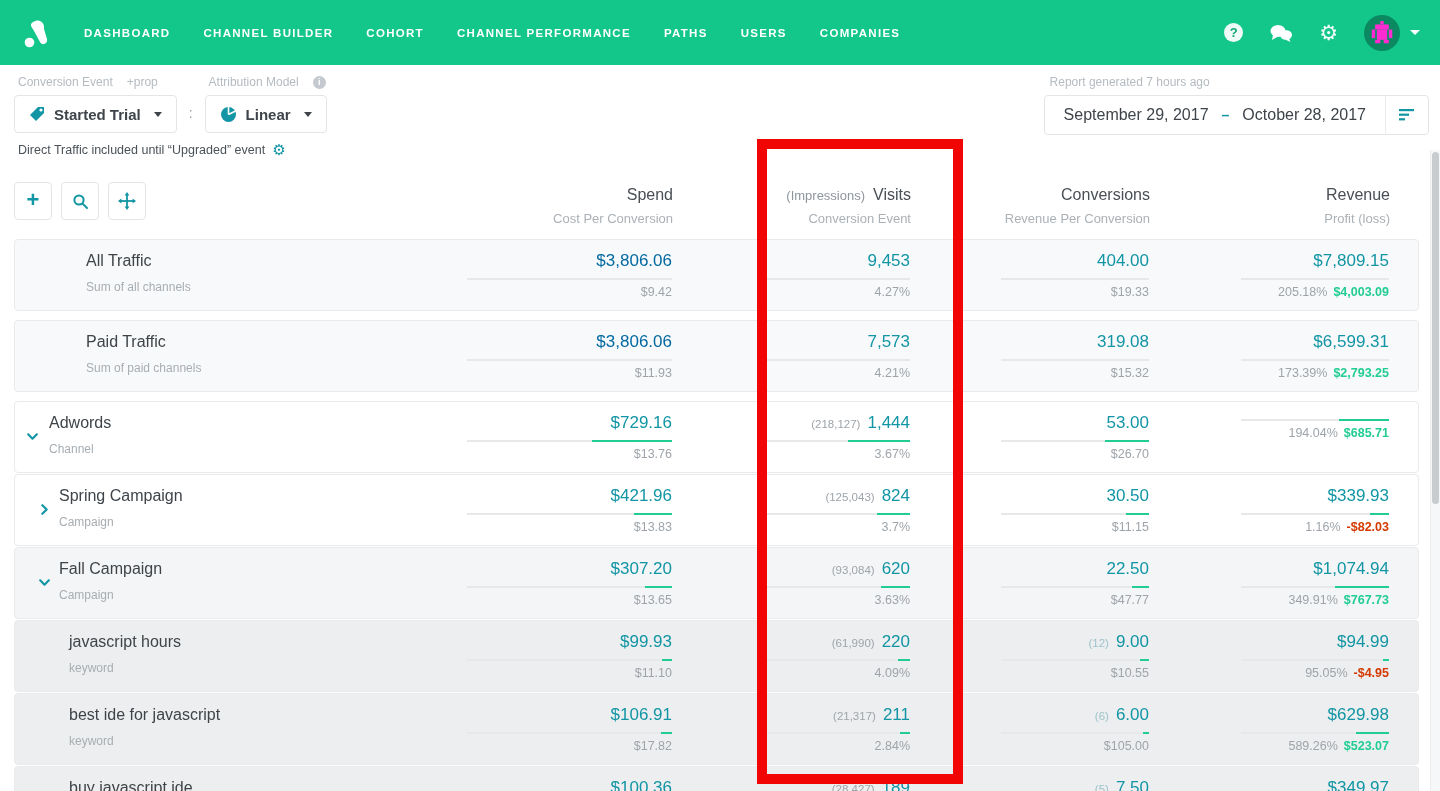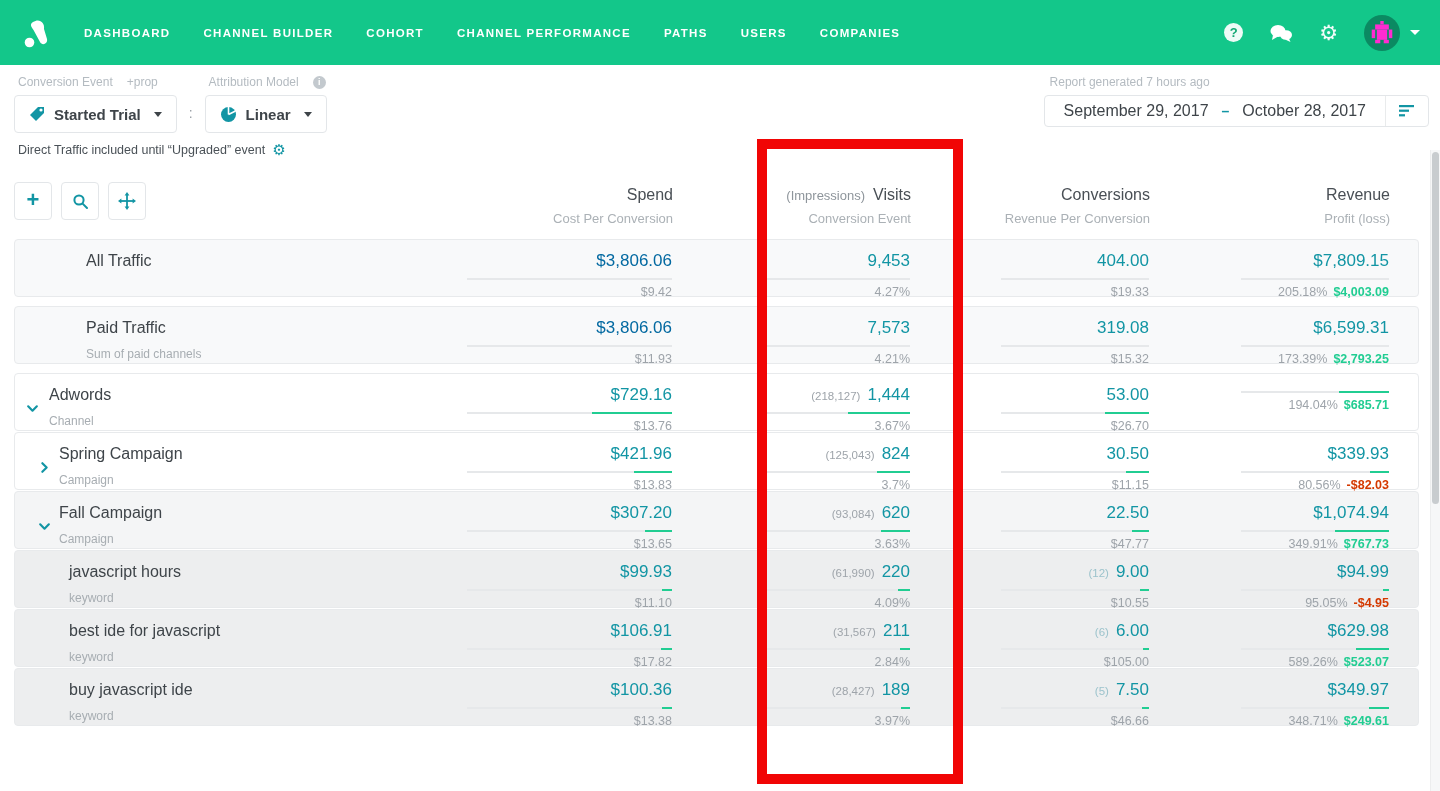--- a/index.html
+++ b/index.html
@@ -29,41 +29,41 @@
     color:#3E4449; cursor:pointer; }
   .caret { width:0; height:0; border-left:4.5px solid transparent; border-right:4.5px solid transparent;
     border-top:5px solid #3E4449; margin-left:4px; }
   .colon { font-size:14px; color:#9BA1A7; padding-bottom:12px; }
   .info-icon { width:13px; height:13px; border-radius:50%; background:#C3C9CE; color:#fff;
     font-size:9px; display:inline-flex; align-items:center; justify-content:center; font-weight:bold; }
   .note { margin-top:9px; font-size:12.5px; color:#4A5157; display:flex; gap:7px; align-items:center; padding-left:4px; }
   .gear-teal { color:#1295A4; font-size:15px; line-height:1; }
   .report { position:absolute; top:10px; right:11px; }
   .report-label { font-size:12px; color:#B4BBC1; margin-bottom:6px; padding-left:6px; }
-  .datebox { height:32px; border:1px solid #E3E6E9; border-radius:4px; background:#fff;
+  .datebox { height:40px; border:1px solid #E3E6E9; border-radius:4px; background:#fff;
     display:flex; align-items:center; cursor:pointer; }
   .dates { display:flex; gap:13px; padding:0 19px; font-size:16px; color:#3E4449; align-items:center;}
   .dsep { color:#1295A4; font-weight:bold; font-size:14px; }
   .dividerv { width:1px; align-self:stretch; background:#E9EBEC; }
   .dfilter { width:42px; display:flex; align-items:center; justify-content:center; }
 
   
   .table { padding:0 21px 0 14px; }
   .thead { display:flex; align-items:flex-start; padding:13px 29px 13px 0; }
   .tool { width:38px; height:38px; border:1px solid #E3E6E9; border-radius:4px; background:#fff;
     margin-right:9px; display:inline-flex; align-items:center; justify-content:center; cursor:pointer; }
   .plus-glyph { color:#1295A4; font-size:22px; font-weight:bold; line-height:1; margin-top:-2px;}
   .spacer { flex:1; }
   .c-spend { width:240px; } .c-visits { width:238px; } .c-conv { width:239px; } .c-rev { width:240px; }
   .hcell { padding-top:4px; }
   .h-title { font-size:16px; color:#494F55; display:flex; justify-content:flex-end; align-items:baseline; gap:8px; }
   .h-prefix { font-size:13px; color:#8E959B; }
   .h-sub { font-size:13px; color:#ABB1B6; margin-top:7px; text-align:right; }
 
-  .row { height:58px; border:1px solid #E8EAEC; border-radius:4px; display:flex;
+  .row { height:72px; border:1px solid #E8EAEC; border-radius:4px; display:flex;
     padding-right:29px; position:relative; cursor:pointer; }
   .gap-sm { margin-bottom:1px; } .gap-lg { margin-bottom:9px; }
   .row-name { flex:1; padding-top:12px; }
   .row-title { font-size:16px; color:#3E4449; }
   .row-sub { font-size:12px; color:#A7ADB2; margin-top:10px; }
   .chevron { position:absolute; top:27px; width:12px; height:12px; }
   .chevron.right svg { transform:rotate(-90deg); }
   .cell { padding-top:11px; }
   .val { display:flex; justify-content:flex-end; align-items:baseline; gap:7px; height:21px; }
   .v { font-size:17px; color:#1295A4; font-weight:500; }
@@ -240,20 +240,21 @@
           <span>Revenue</span>
         </div>
       <div class="h-sub">Profit (loss)</div>
     </div>
   </div>
   <div id="rows">
       <div class="row gap-lg" style="background: rgb(248, 249, 250);">
 
     <div class="row-name" style="padding-left: 71px;">
       <div class="row-title">All Traffic</div>
+      <div class="row-sub">Sum of all channels</div>
     </div>
     <div class="cell c-spend">
       <div class="val">
             <span class="pfx"></span>
             <span class="v dark">$3,806.06</span>
           </div>
       <div class="line">
             <i class="base"></i>
             <i class="bar" style="width: 0px;"></i>
           </div>
@@ -450,21 +451,21 @@
     <div class="cell c-rev">
       <div class="val">
             <span class="pfx"></span>
             <span class="v">$339.93</span>
           </div>
       <div class="line">
             <i class="base"></i>
             <i class="bar" style="width: 19px;"></i>
           </div>
       <div class="sub">
-            <span class="pct">80.56%</span>
+            <span class="pct">1.16%</span>
             <span class="profit red">-$82.03</span>
           </div>
     </div>
   </div>
       <div class="row gap-sm" style="background: rgb(244, 245, 246);">
     <span class="chevron" style="left: 23px;">
       <svg width="13" height="13" viewBox="0 0 12 12">
             <polyline points="2,4 6,8 10,4" stroke="#1295A4" stroke-width="2" fill="none" stroke-linecap="round" stroke-linejoin="round"></polyline>
           </svg>
     </span>
@@ -586,21 +587,21 @@
             <span class="v">$106.91</span>
           </div>
       <div class="line">
             <i class="base"></i>
             <i class="bar" style="width: 11px;"></i>
           </div>
       <div class="sub">$17.82</div>
     </div>
     <div class="cell c-visits">
       <div class="val">
-            <span class="pfx">(31,567)</span>
+            <span class="pfx">(21,317)</span>
             <span class="v">211</span>
           </div>
       <div class="line">
             <i class="base"></i>
             <i class="bar" style="width: 10px;"></i>
           </div>
       <div class="sub">2.84%</div>
     </div>
     <div class="cell c-conv">
       <div class="val">

